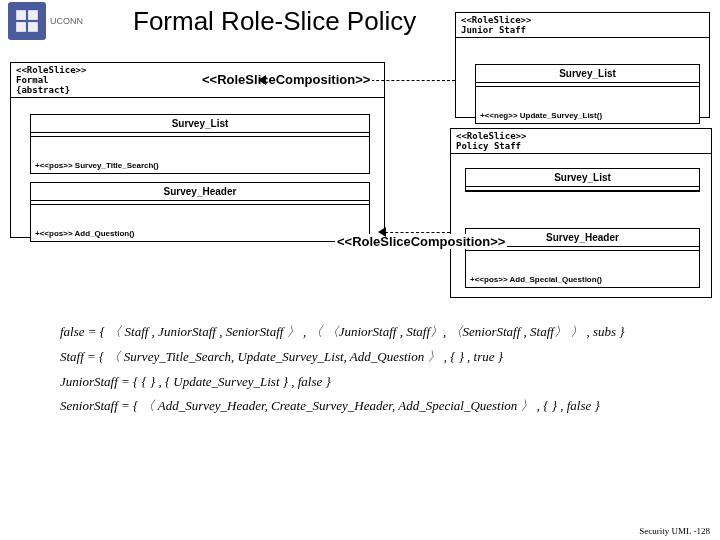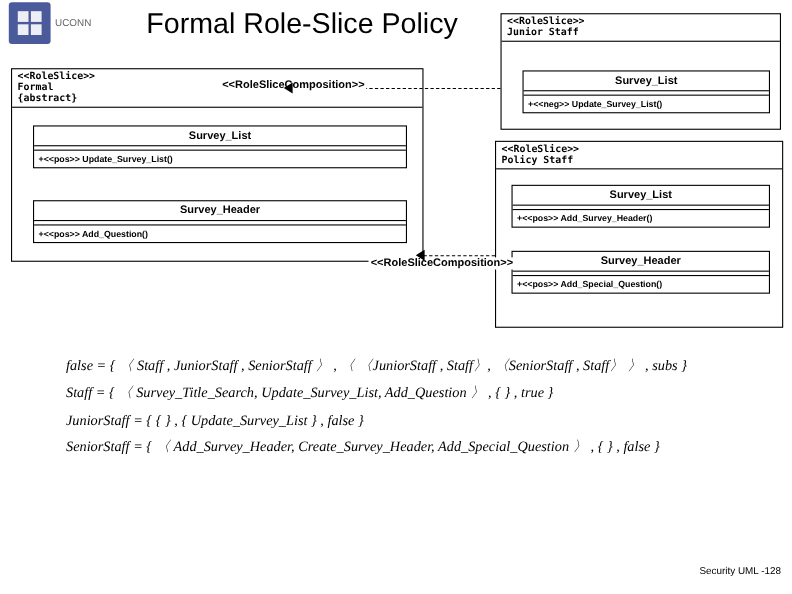--- a/index.html
+++ b/index.html
@@ -8,26 +8,26 @@
   .logo { width: 38px; height: 38px; background: #4a5a9a; border-radius: 3px; display: flex; align-items: center; justify-content: center; position: relative; }
   .logo svg { width: 26px; height: 26px; }
   .uconn { font-size: 9px; color: #666; margin-left: 4px; }
   .title { font-size: 26px; font-family: Liberation Sans, sans-serif; margin-left: 50px; }
   .diagram { position: relative; width: 100%; height: 270px; padding-left: 12px; }
   .box { position: absolute; border: 1.5px solid #000; background: #fff; }
   .box-title { border-bottom: 1px solid #000; padding: 2px 5px; font-family: monospace; font-size: 9px; font-weight: bold; }
   .class-box { position: absolute; border: 1.5px solid #000; background: #fff; }
   .class-name { font-weight: bold; font-size: 10px; text-align: center; border-bottom: 1.5px solid #000; padding: 3px; }
   .class-mid { border-bottom: 1.5px solid #000; height: 4px; }
-  .class-ops { padding: 2px 4px; font-size: 8px; font-weight: bold; line-height: 1.4; }
-  .rel-label { position: absolute; font-size: 10px; font-weight: bold; background: #fff; padding: 0 2px; }
+  .class-ops { padding: 2px 4px; font-size: 8px; font-weight: bold; line-height: 1.4; margin-top: 21px; }
+  .rel-label { position: absolute; font-size: 13px; font-weight: bold; background: #fff; padding: 0 2px; }
   .dashline { position: absolute; border-top: 1.5px dashed #000; }
   .formulas { padding: 6px 60px; font-family: "Times New Roman", serif; font-style: italic; font-size: 13px; line-height: 1.6; }
   .formula-row { margin: 4px 0; white-space: nowrap; }
-  .footer { position: absolute; bottom: 16px; right: 10px; font-size: 9px; font-family: Liberation Sans, sans-serif; }
+  .footer { position: absolute; bottom: 4px; right: 10px; font-size: 9px; font-family: Liberation Serif, serif; }
 </style>
 </head>
 <body>
 
 <div class="header">
   <div class="logo">
     <svg viewBox="0 0 24 24">
         <rect x="2" y="2" width="9" height="9" fill="#fff" opacity="0.9"></rect>
         <rect x="13" y="2" width="9" height="9" fill="#fff" opacity="0.9"></rect>
         <rect x="2" y="13" width="9" height="9" fill="#fff" opacity="0.9"></rect>
@@ -56,39 +56,38 @@
     <div class="box-title">
       <div>&lt;&lt;RoleSlice&gt;&gt;</div>
       <div>Formal</div>
       <div>{abstract}</div>
     </div>
   </div>
   <div class="class-box" style="left:30px; top:72px; width:340px;">
     <div class="class-name">Survey_List</div>
     <div class="class-mid"></div>
     <div class="class-ops">
-      <div>+&lt;&lt;pos&gt;&gt; Update_Survey_List()</div>
+      <div>+&lt;&lt;pos&gt;&gt; Survey_Title_Search()</div>
     </div>
   </div>
   <div class="class-box" style="left:30px; top:140px; width:340px;">
     <div class="class-name">Survey_Header</div>
     <div class="class-mid"></div>
     <div class="class-ops">+&lt;&lt;pos&gt;&gt; Add_Question()</div>
   </div>
 
   <div class="box" style="left:450px; top:86px; width:262px; height:170px;">
     <div class="box-title">
       <div>&lt;&lt;RoleSlice&gt;&gt;</div>
       <div>Policy Staff</div>
     </div>
   </div>
   <div class="class-box" style="left:465px; top:126px; width:235px;">
     <div class="class-name">Survey_List</div>
     <div class="class-mid"></div>
-    <div class="class-ops">+&lt;&lt;pos&gt;&gt; Add_Survey_Header()</div>
   </div>
   <div class="class-box" style="left:465px; top:186px; width:235px;">
     <div class="class-name">Survey_Header</div>
     <div class="class-mid"></div>
     <div class="class-ops">
       <div>+&lt;&lt;pos&gt;&gt; Add_Special_Question()</div>
     </div>
   </div>
 
   <div class="dashline" style="left:265px; top:38px; width:190px;"></div>

